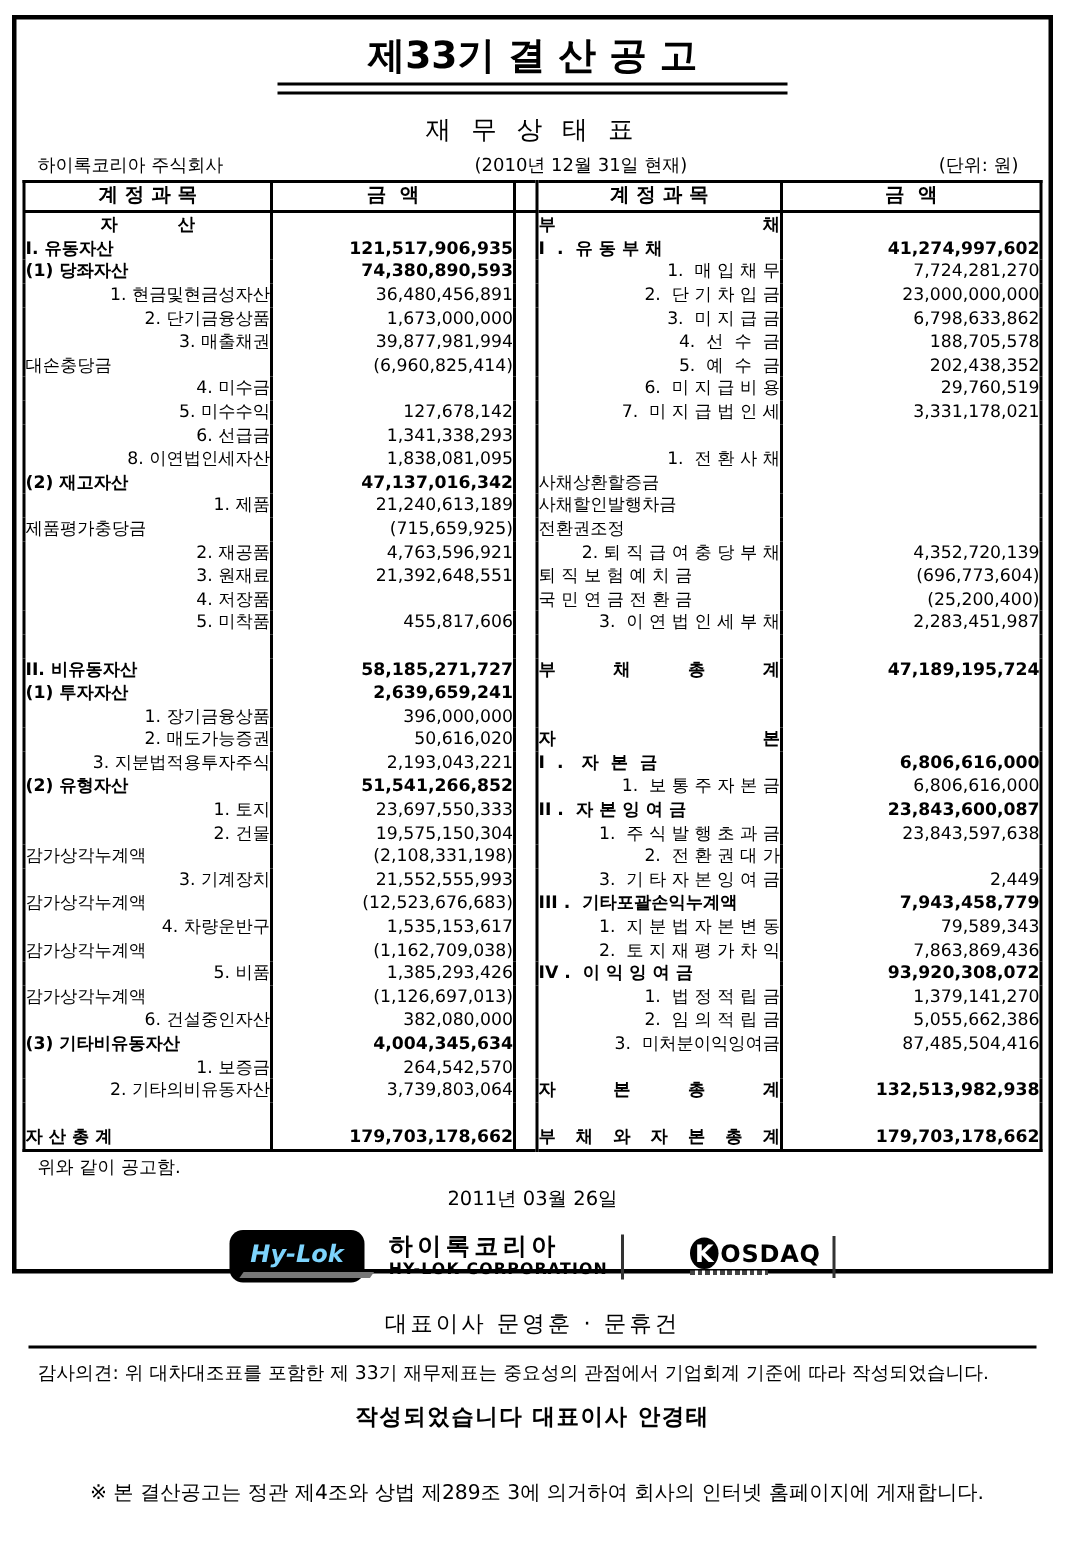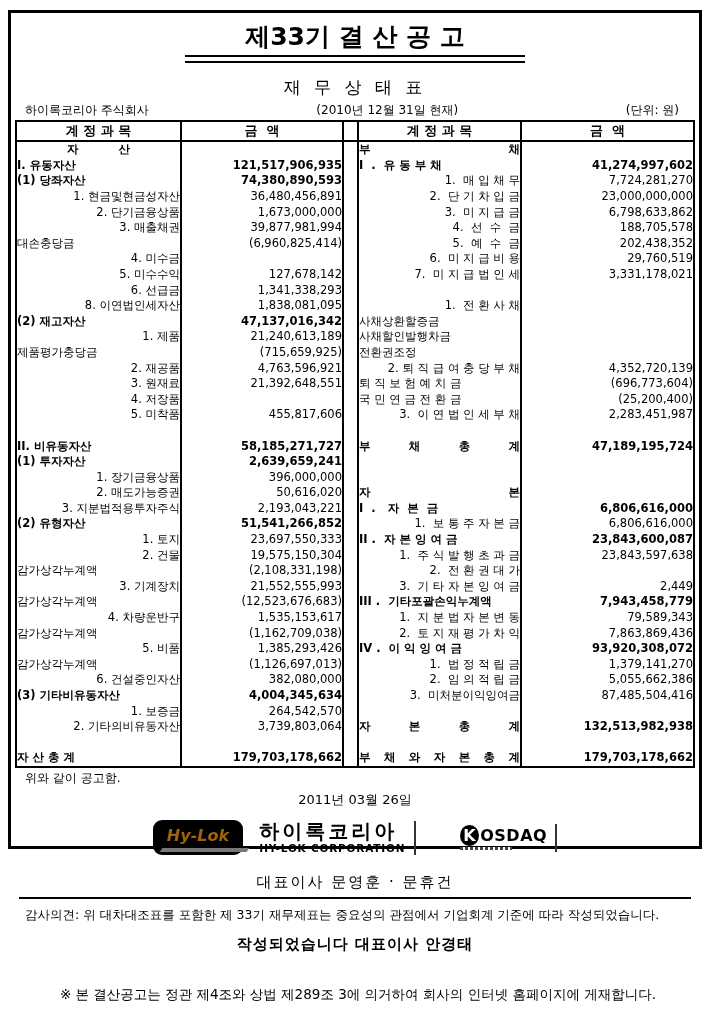--- a/index.html
+++ b/index.html
@@ -29,26 +29,26 @@
   td.i1{padding-left:15px;text-align:right;}
   td.i2{padding-left:26px;}
   td.amt{text-align:right;padding-right:3px;white-space:pre;}
   td.b{font-weight:bold;font-size:12px;}
   td.spread{white-space:normal;text-align:justify;text-align-last:justify;
     padding-left:5px;padding-right:5px;}
   td.ctr{text-align:center;padding-left:0;}
   .announce-note{font-size:12px;padding-left:14px;margin-top:3px;line-height:1.2;}
   .announce-date{text-align:center;font-size:13px;margin-top:7px;line-height:1.2;}
   .logos{display:flex;justify-content:center;align-items:center;gap:16px;margin-top:8px;height:44px;}
-  .hylok-badge{position:relative;background:#000;color:#a16207;border-radius:9px;
+  .hylok-badge{position:relative;background:#000;color:#7dd3fc;border-radius:9px;
     padding:6px 14px 10px;font-style:italic;font-weight:bold;font-size:16px;letter-spacing:0px;}
   .hylok-badge::after{content:"";position:absolute;left:8px;right:-5px;bottom:3px;height:4px;
     background:#777;transform:skewX(-35deg);}
   .hylok-text{border-right:2px solid #333;padding-right:9px;text-align:left;}
-  .hylok-kr{font-size:20px;font-weight:bold;letter-spacing:3px;line-height:1.05;}
+  .hylok-kr{font-size:16px;font-weight:bold;letter-spacing:3px;line-height:1.05;}
   .hylok-en{font-size:10.5px;font-weight:bold;letter-spacing:0.8px;line-height:1.2;}
   .kosdaq{border-right:2px solid #333;padding:2px 8px 2px 0;margin-left:28px;}
   .kosdaq-text{display:block;font-size:16px;font-weight:bold;letter-spacing:0.5px;}
   .kosdaq-text::first-letter{background:#000;color:#fff;border-radius:50%;padding:1px 3px;margin-right:1px;}
   .kosdaq-sub{display:block;height:3px;width:52px;margin-top:2px;
     background:repeating-linear-gradient(90deg,#444 0 3px,#fff 3px 5px);}
   .ceo-line{text-align:center;font-size:15px;letter-spacing:2px;margin-top:13px;line-height:1.3;}
   .sig-rule{border:none;border-top:2px solid #000;margin:5px 8px 0;}
   .audit{font-size:12.5px;padding:8px 14px 0;line-height:1.35;}
   .auditor{text-align:center;font-size:15px;font-weight:bold;letter-spacing:1px;margin-top:11px;}

